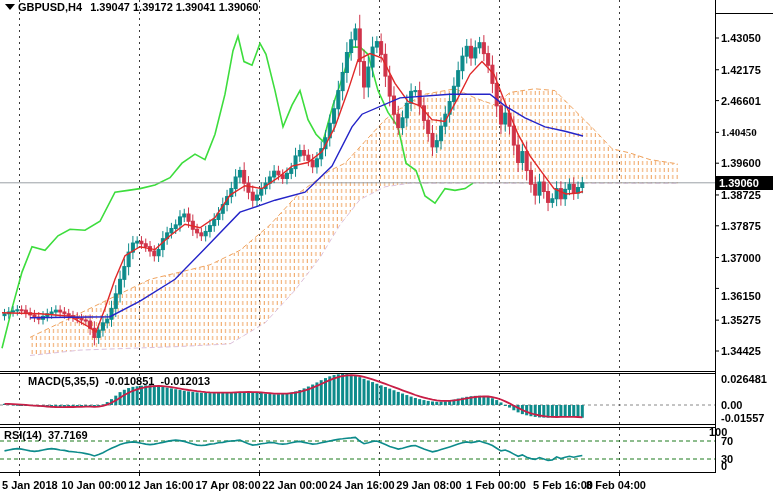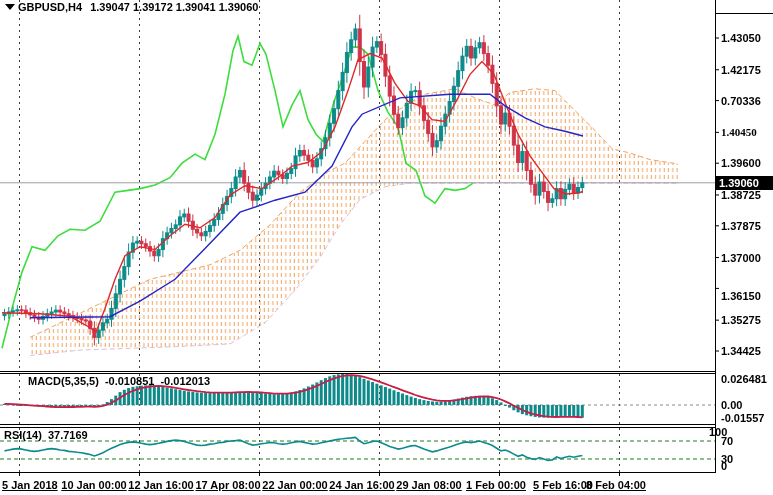--- a/index.html
+++ b/index.html
@@ -4,21 +4,21 @@
 <style>
   html,body{margin:0;padding:0;background:#fff;width:773px;height:495px;overflow:hidden;
     font-family:"Liberation Sans","DejaVu Sans",sans-serif;}
   #stage{position:relative;width:773px;height:362px;background:#fff;}
   #chart-svg{position:absolute;left:0;top:0;z-index:1;}
   .lbl{position:absolute;z-index:2;font-size:11px;font-weight:700;color:#000;white-space:nowrap;line-height:13px;}
   #title-bar{left:18px;top:1px;}
   #title-bar .q{margin-left:8px;font-weight:700;}
   #symbol-dd{position:absolute;left:5px;top:4px;width:0;height:0;z-index:2;cursor:pointer;
     border-left:5px solid transparent;border-right:5px solid transparent;border-top:6px solid #000;}
-  .time-lbl{top:479px;transform:translateX(-50%);text-decoration:underline;}
+  .time-lbl{top:479px;transform:translateX(-50%);}
   .time-lbl.first{transform:none;}
   #price-box{position:absolute;left:716px;width:57px;height:14px;background:#000;color:#fff;
     z-index:3;font-size:11px;font-weight:700;padding-left:3px;line-height:14px;}
   .ind-lbl span{margin-right:6px;}
 </style>
 </head>
 <body>
 <div id="stage">
 
 <svg id="chart-svg" width="773" height="495">
@@ -522,21 +522,21 @@
   <span>MACD(5,35,5)</span><span>-0.010851</span><span>-0.012013</span>
 </div>
 <div id="rsi-label" class="lbl ind-lbl" style="left:4px;top:429px;">
   <span>RSI(14)</span><span>37.7169</span>
 </div>
 
 <div id="price-box" style="top: 176px;">1.39060</div>
 <div id="price-axis">
       <div class="lbl " style="left: 721px; top: 32px;">1.43050</div>
       <div class="lbl " style="left: 721px; top: 64px;">1.42175</div>
-      <div class="lbl " style="left: 721px; top: 95px;">0.70336</div>
+      <div class="lbl " style="left: 721px; top: 95px;">2.46601</div>
       <div class="lbl " style="left: 721px; top: 126px; font-family: Liberation Serif, serif;">1.40450</div>
       <div class="lbl " style="left: 721px; top: 157px;">1.39600</div>
       <div class="lbl " style="left: 721px; top: 189px;">1.38725</div>
       <div class="lbl " style="left: 721px; top: 220px;">1.37875</div>
       <div class="lbl " style="left: 721px; top: 252px;">1.37000</div>
       <div class="lbl " style="left: 721px; top: 282px; margin-top: 8px;">1.36150</div>
       <div class="lbl " style="left: 721px; top: 314px;">1.35275</div>
       <div class="lbl " style="left: 721px; top: 345px;">1.34425</div>
       <div class="lbl " style="left: 721px; top: 373px;">0.026481</div>
       <div class="lbl " style="left: 721px; top: 399px;">0.00</div>

